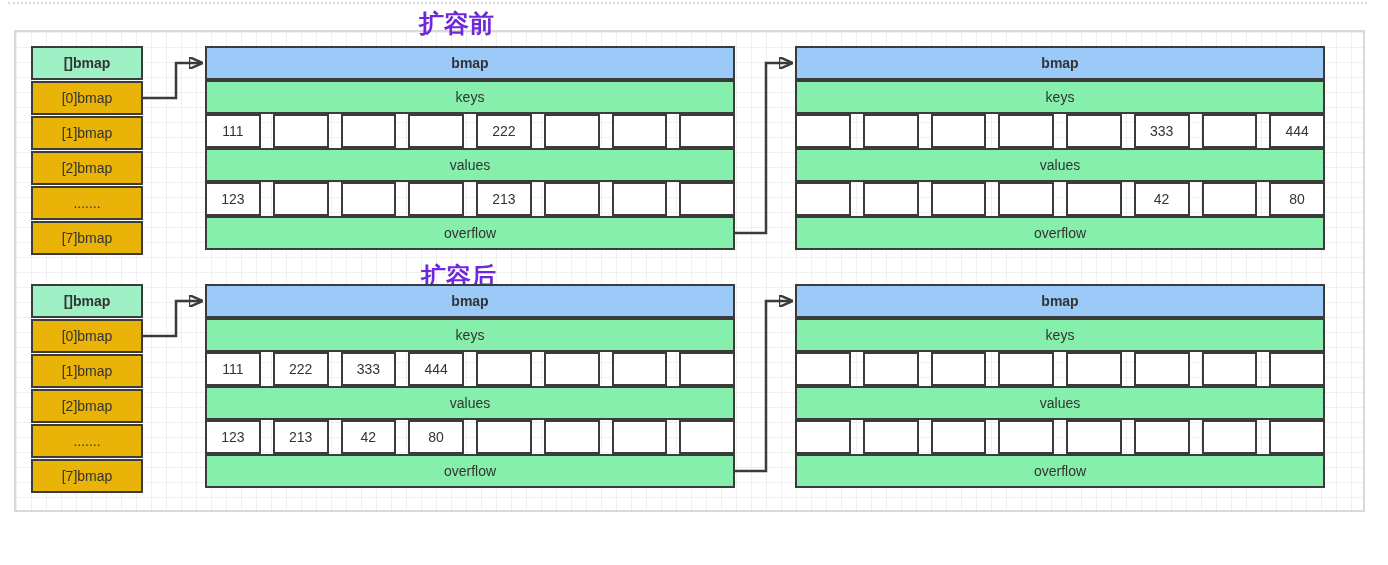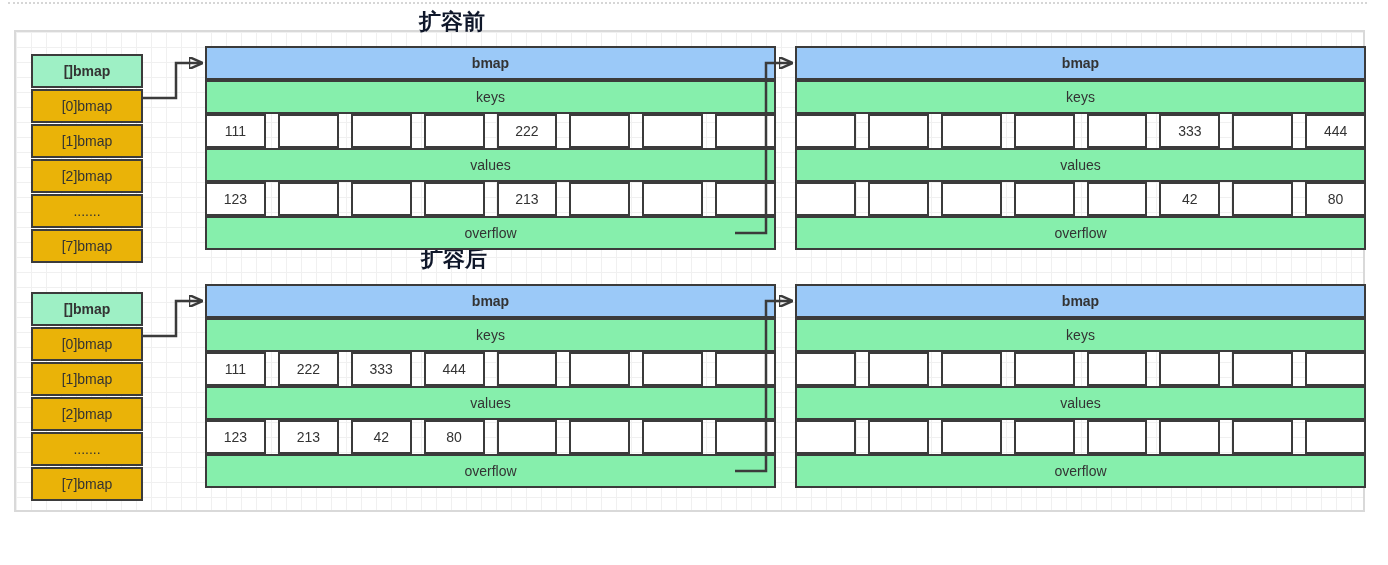--- a/index.html
+++ b/index.html
@@ -23,41 +23,41 @@
     width: 1351px; height: 482px;
     border: 2px solid var(--frame-border, #d9d9d9);
     background-color: #ffffff;
     background-image:
       linear-gradient(to right, var(--grid-line, #f0f0f0) 1px, transparent 1px),
       linear-gradient(to bottom, var(--grid-line, #f0f0f0) 1px, transparent 1px);
     background-size: 15px 15px;
   }
   .section-title {
     position: absolute;
-    font-size: 22px;
+    font-size: 25px;
     font-weight: bold;
-    color: #0f172a;
+    color: #6d28d9;
     white-space: nowrap;
   }
   .title-before { left: 419px; top: 7px; }
-  .title-after  { left: 421px; top: 244px; }
+  .title-after  { left: 421px; top: 260px; }
 
   .bucket-col { position: absolute; width: 112px; }
   .bucket {
     height: 34px;
     margin-top: 1px;
     border: 2px solid var(--shape-border, #3b3b3b);
     background: #eab308;
     display: flex; align-items: center; justify-content: center;
     font-size: 14px;
   }
-  .bucket:first-child { margin-top: 8px; }
+  .bucket:first-child { margin-top: 0; }
   .bucket.green { background: var(--green, #9ef0c5); font-weight: bold; }
 
-  .struct { position: absolute; width: 571px; }
+  .struct { position: absolute; width: 530px; }
   .srow {
     height: 34px;
     border: 2px solid var(--shape-border, #3b3b3b);
     background: #86efac;
     display: flex; align-items: center; justify-content: center;
     font-size: 14px;
   }
   .srow.header { background: var(--blue, #9bc9f8); font-weight: bold; }
   .cells { height: 34px; display: flex; gap: 12px; }
   .cell {

